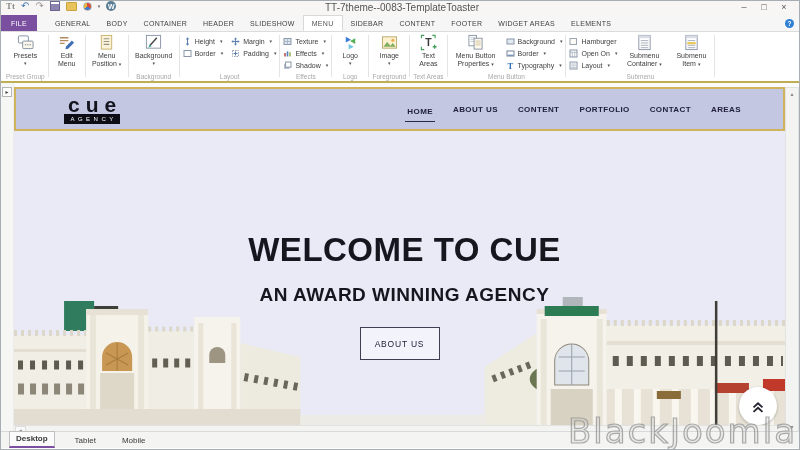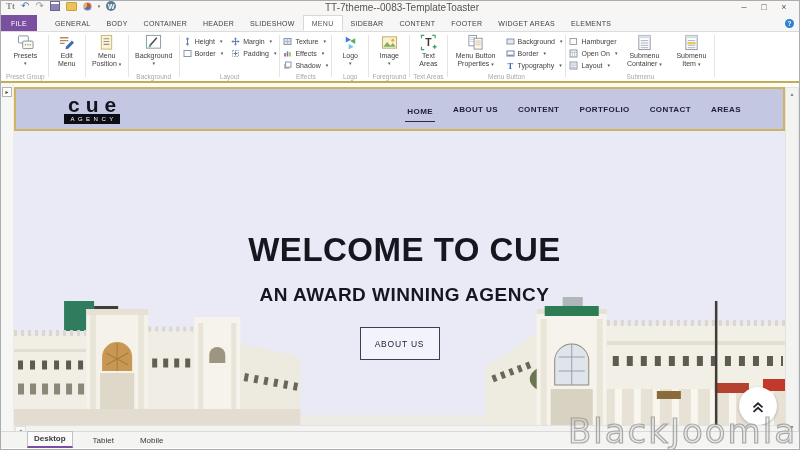--- a/index.html
+++ b/index.html
@@ -64,21 +64,21 @@
   .ni{padding:4px 2px;cursor:default;}
   .ni.active{border-bottom:1.5px solid #2a2a45;padding-bottom:5px;margin-bottom:-7px;}
   .hero{position:absolute;top:44px;left:0;right:0;bottom:0;background:linear-gradient(#edeef8,#e7e8f3 55%,#edecе3 90%,#ecebe2);}
   .bldg{position:absolute;left:0;bottom:0;width:100%;height:132px;}
   .h1{position:absolute;top:100px;left:10px;right:0;text-align:center;font-size:33px;font-weight:700;color:#16161f;letter-spacing:.5px;}
   .h2{position:absolute;top:153px;left:10px;right:0;text-align:center;font-size:19px;font-weight:700;color:#16161f;letter-spacing:.5px;}
   .cta{position:absolute;top:196px;left:50%;transform:translateX(-50%);width:80px;height:33px;border:1px solid #3e3e52;background:rgba(252,252,255,.55);font-size:8.5px;letter-spacing:.8px;color:#20203a;font-family:inherit;}
   .topbtn{position:absolute;right:8px;bottom:0;width:38px;height:38px;border-radius:50%;background:#fff;display:flex;align-items:center;justify-content:center;box-shadow:0 1px 3px rgba(0,0,0,.25);}
 
   
-  .dbar{position:absolute;left:0;right:0;bottom:1px;height:17px;background:#f4f4f3;border-top:1px solid #d9d9d9;display:flex;align-items:flex-end;padding-left:26px;gap:14px;box-sizing:border-box;font-size:8px;color:#3a3a3a;}
+  .dbar{position:absolute;left:0;right:0;bottom:1px;height:17px;background:#f4f4f3;border-top:1px solid #d9d9d9;display:flex;align-items:flex-end;padding-left:8px;gap:14px;box-sizing:border-box;font-size:8px;color:#3a3a3a;}
   .dtab{padding:2px 6px 3px;}
   .dtab.act{font-weight:bold;border:1px solid #c0c0c0;border-bottom:2px solid #7b4fa0;background:#fbfbfb;}
   .wm{position:absolute;right:2px;bottom:-2px;font-size:34px;font-weight:normal;letter-spacing:2px;color:rgba(200,200,200,.28);-webkit-text-stroke:1.2px rgba(145,145,145,.75);z-index:5;pointer-events:none;font-family:"DejaVu Sans",sans-serif;}
 </style>
 </head>
 <body>
 
 <div class="win">
 
   <div class="tbar">

